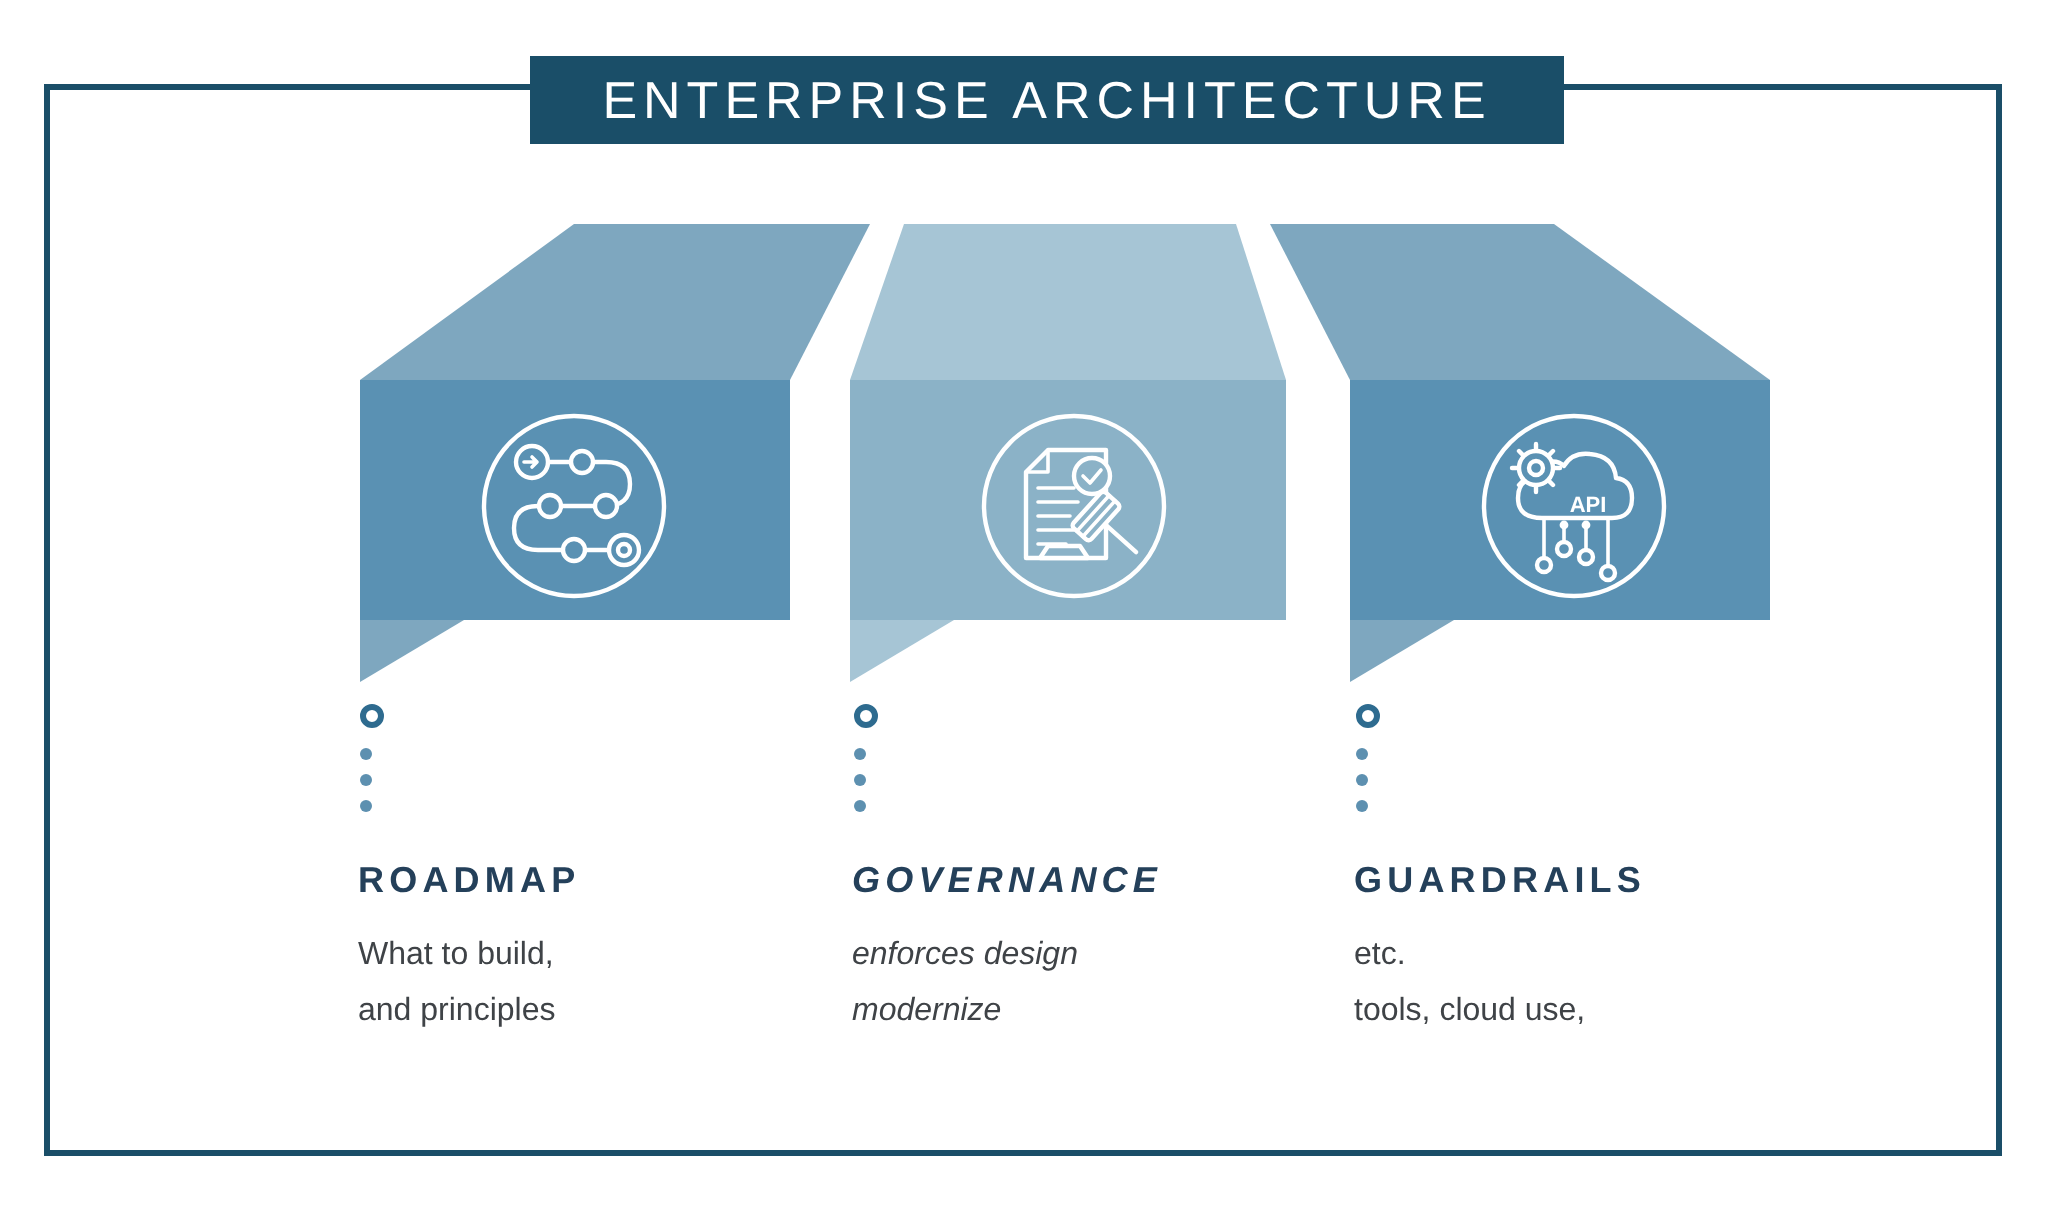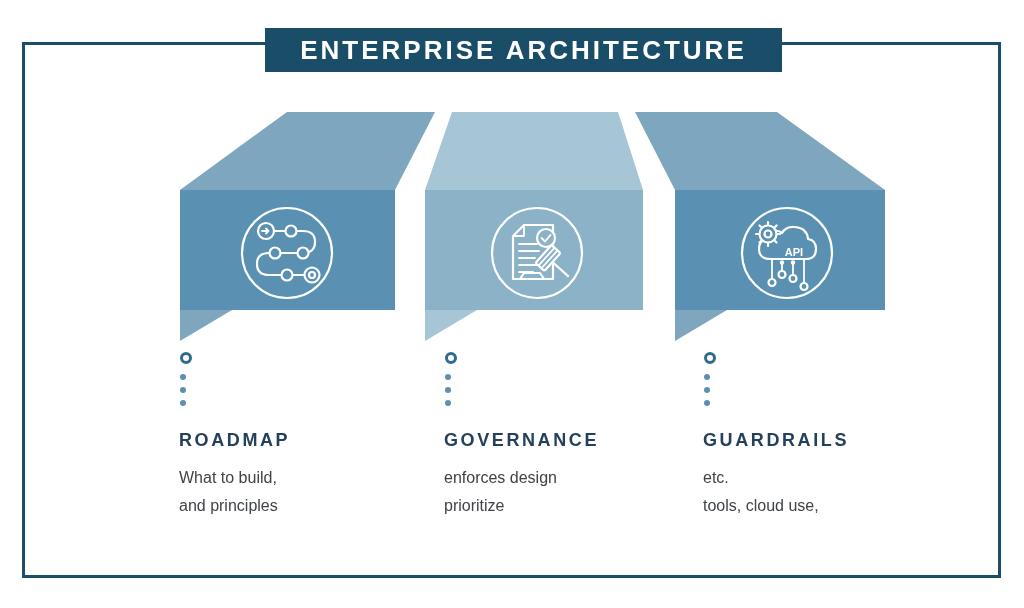--- a/index.html
+++ b/index.html
@@ -10,35 +10,35 @@
   .frame{
     position:absolute;left:22px;top:42px;width:979px;height:536px;
     border:3px solid var(--frame,#1a4e68);box-sizing:border-box;z-index:1;
   }
   .banner{
     position:absolute;left:265px;top:28px;width:517px;height:44px;
     background:var(--banner-bg,#1a4e68);z-index:2;
     display:flex;align-items:center;justify-content:center;
   }
   .banner span{
-    color:var(--banner-text,#ffffff);font-size:26px;font-weight:bold;letter-spacing:3px;
+    color:var(--banner-text,#ffffff);font-size:26px;font-weight:normal;letter-spacing:3px;
   }
   .art{position:absolute;left:0;top:0;width:1024px;height:608px;z-index:2;}
   .roof{fill:var(--panel-roof,#7ea7bf);}
   .front{fill:var(--panel-front,#5a91b3);}
   .roof-light{fill:var(--panel-roof-light,#a6c5d5);}
   .front-light{fill:var(--panel-front-light,#8bb2c7);}
   .iline{fill:none;stroke:var(--icon-stroke,#fff);stroke-width:2.2;stroke-linecap:round;stroke-linejoin:round;}
   .iline-thin{fill:none;stroke:var(--icon-stroke,#fff);stroke-width:1.8;stroke-linecap:round;stroke-linejoin:round;}
   .ifill{fill:var(--panel-front,#5a91b3);}
   .ifill-light{fill:var(--panel-front-light,#8bb2c7);}
   .wfill{fill:var(--icon-stroke,#fff);}
   .itext{fill:var(--icon-stroke,#fff);font-family:"Liberation Sans",sans-serif;font-size:11px;font-weight:bold;text-anchor:middle;}
   .col{position:absolute;top:352px;width:236px;z-index:3;}
-  .col-1{left:179px;} .col-2{left:444px;} .col-3{left:703px;}
+  .col-1{left:179px;} .col-2{left:426px;font-style:italic;} .col-3{left:677px;}
   .connector{display:flex;flex-direction:column;align-items:flex-start;margin-left:1px;}
   .ring{width:6px;height:6px;border:3.5px solid var(--ring,#2e6b8f);border-radius:50%;margin-bottom:10px;}
   .dot{width:6px;height:6px;border-radius:50%;background:var(--dot,#5d90b0);margin-bottom:7px;}
   .col h2{
     margin:17px 0 0;font-size:18px;font-weight:bold;letter-spacing:2.6px;
     color:var(--heading-text,#24405a);
   }
   .desc{margin-top:13px;}
   .desc div{font-size:16px;line-height:28px;color:var(--body-text,#3f4347);}
 </style>
@@ -137,21 +137,21 @@
   <div class="col col-2">
     <div class="connector">
       <span class="ring"></span>
       <span class="dot"></span>
       <span class="dot"></span>
       <span class="dot"></span>
     </div>
     <h2>GOVERNANCE</h2>
     <div class="desc">
       <div>enforces design</div>
-      <div>prioritize</div>
+      <div>modernize</div>
     </div>
   </div>
 
   <div class="col col-3">
     <div class="connector">
       <span class="ring"></span>
       <span class="dot"></span>
       <span class="dot"></span>
       <span class="dot"></span>
     </div>

